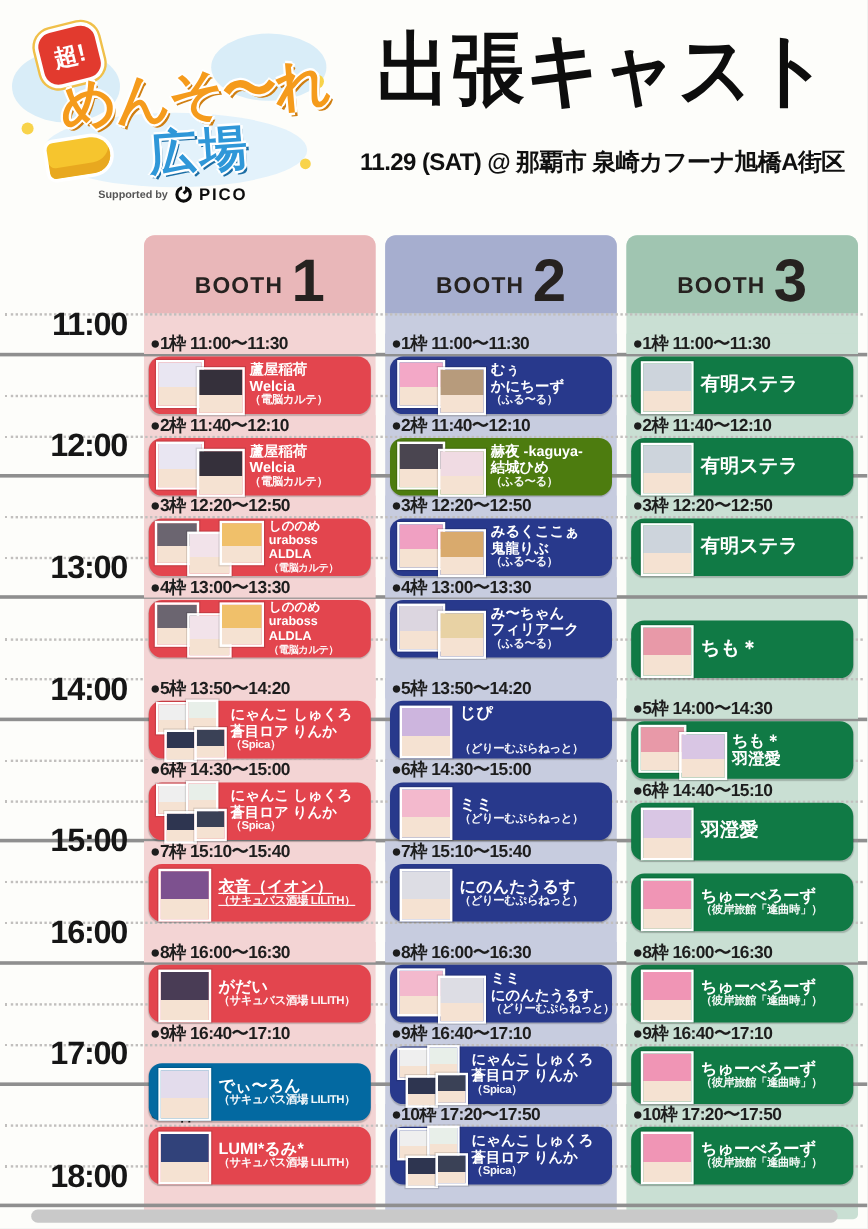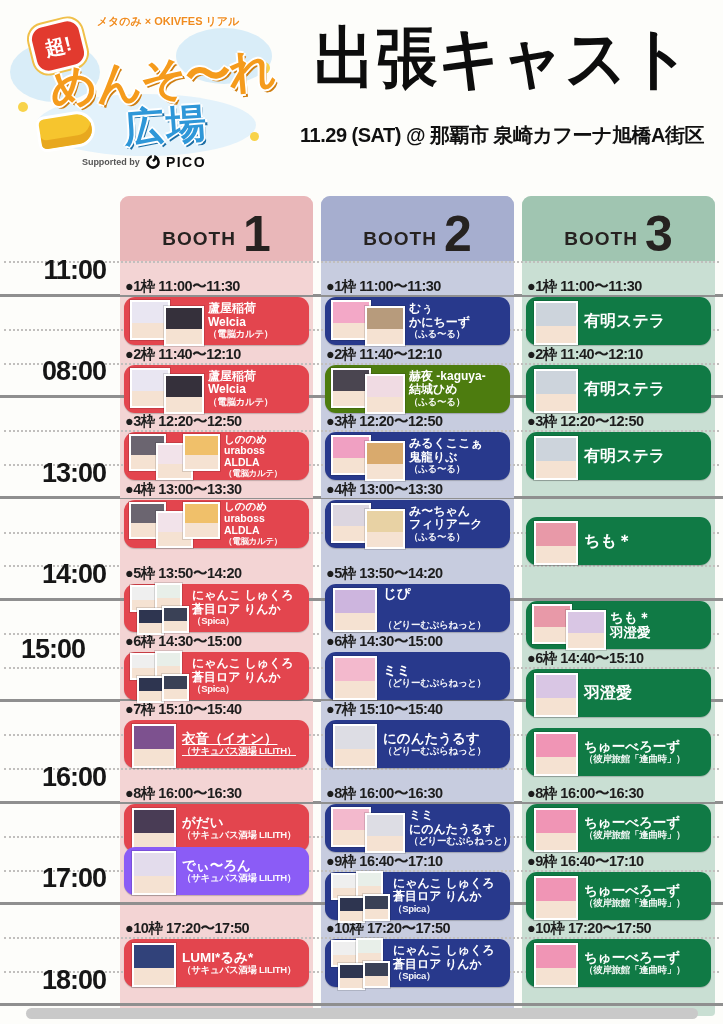--- a/index.html
+++ b/index.html
@@ -94,21 +94,20 @@
 
 <div class="poster">
 
   <div class="logo">
     <div class="cloud c1"></div>
     <div class="cloud c2"></div>
     <div class="cloud c3"></div>
     <div class="dot" style="left:12px;top:100px;width:10px;height:10px;"></div>
     <div class="dot" style="left:252px;top:60px;width:12px;height:12px;"></div>
     <div class="dot" style="left:244px;top:130px;width:9px;height:9px;"></div>
-    <div class="logo-banner">メタのみ × OKIVFES リアル</div>
     <div class="logo-badge">超!</div>
     <div class="logo-main">めんそ〜れ</div>
     <div class="logo-sub">広場</div>
     <div class="logo-bowl"></div>
     <div class="supported">
       <span class="sup-label">Supported by</span>
       <span style="display:inline-flex;">
         <svg width="16" height="16" viewBox="0 0 20 20">
           <circle cx="10" cy="10" r="7" fill="none" stroke="#0c0c0c" stroke-width="3.2"></circle>
           <path d="M10 1 L10 9" stroke="#fdfdfa" stroke-width="3"></path>
@@ -152,27 +151,27 @@
       <div class="dline" style="top: 666.8px;"></div>
       <div class="dline" style="top: 734.4px;"></div>
       <div class="dline" style="top: 768.2px;"></div>
       <div class="dline" style="top: 835.8px;"></div>
       <div class="dline" style="top: 869.6px;"></div>
       <div class="dline" style="top: 937.2px;"></div>
       <div class="dline" style="top: 971px;"></div>
       <div class="hline" style="top: 293.5px;"></div>
       <div class="tlabel" style="top: 255px;">11:00</div>
       <div class="hline" style="top: 394.9px;"></div>
-      <div class="tlabel" style="top: 356.4px;">08:00</div>
+      <div class="tlabel" style="top: 356.4px;">12:00</div>
       <div class="hline" style="top: 496.3px;"></div>
       <div class="tlabel" style="top: 457.8px;">13:00</div>
       <div class="hline" style="top: 597.7px;"></div>
       <div class="tlabel" style="top: 559.2px;">14:00</div>
       <div class="hline" style="top: 699.1px;"></div>
-      <div class="tlabel" style="top: 634px; text-align: center;">15:00</div>
+      <div class="tlabel" style="top: 685px;">15:00</div>
       <div class="hline" style="top: 800.5px;"></div>
       <div class="tlabel" style="top: 762px;">16:00</div>
       <div class="hline" style="top: 901.9px;"></div>
       <div class="tlabel" style="top: 863.4px;">17:00</div>
       <div class="hline" style="top: 1003.3px;"></div>
       <div class="tlabel" style="top: 964.8px;">18:00</div>
       <div class="strip" style="left: 120px; top: 278px; background: rgb(243, 212, 212);">●1枠 11:00〜11:30</div>
       <div class="card" style="left: 124px; top: 297px; background: rgb(227, 69, 78);">
         <div class="av" style="left: 6px; top: 3px; width: 36px; height: 36px; background: linear-gradient(rgb(233, 230, 242) 58%, rgb(245, 226, 210) 58%);"></div>
         <div class="av" style="left: 40px; top: 9px; width: 36px; height: 36px; background: linear-gradient(rgb(53, 48, 59) 58%, rgb(245, 226, 210) 58%);"></div>
@@ -296,20 +295,21 @@
         </div>
       </div>
       <div class="strip" style="left: 321px; top: 565.3px; background: rgb(199, 204, 223);">●5枠 13:50〜14:20</div>
       <div class="card" style="left: 325px; top: 584.3px; background: rgb(40, 57, 140);">
         <div class="av" style="left: 8px; top: 4px; width: 40px; height: 40px; background: linear-gradient(rgb(205, 181, 222) 58%, rgb(245, 226, 210) 58%);"></div>
         <div class="ctext" style="left: 58px; font-size: 13.5px; gap: 19px;">
           <div>じぴ</div>
           <div class="cgroup" style="font-size: 9.5px;">（どりーむぷらねっと）</div>
         </div>
       </div>
+      <div class="strip" style="left: 522px; top: 582.2px; background: rgb(201, 223, 211);">●5枠 14:00〜14:30</div>
       <div class="card" style="left: 526px; top: 601.2px; background: rgb(16, 122, 69);">
         <div class="av" style="left: 6px; top: 3px; width: 36px; height: 36px; background: linear-gradient(rgb(232, 153, 168) 58%, rgb(245, 226, 210) 58%);"></div>
         <div class="av" style="left: 40px; top: 9px; width: 36px; height: 36px; background: linear-gradient(rgb(217, 198, 228) 58%, rgb(245, 226, 210) 58%);"></div>
         <div class="ctext" style="left: 84px; font-size: 13.5px;">
           <div>ちも＊</div>
           <div>羽澄愛</div>
         </div>
       </div>
       <div class="strip" style="left: 120px; top: 632.9px; background: rgb(243, 212, 212);">●6枠 14:30〜15:00</div>
       <div class="card" style="left: 124px; top: 651.9px; background: rgb(227, 69, 78);">
@@ -381,21 +381,21 @@
       </div>
       <div class="strip" style="left: 522px; top: 785px; background: rgb(201, 223, 211);">●8枠 16:00〜16:30</div>
       <div class="card" style="left: 526px; top: 804px; background: rgb(16, 122, 69);">
         <div class="av" style="left: 8px; top: 4px; width: 40px; height: 40px; background: linear-gradient(rgb(240, 149, 181) 58%, rgb(245, 226, 210) 58%);"></div>
         <div class="ctext" style="left: 58px; font-size: 13.5px;">
           <div>ちゅーべろーず</div>
           <div class="cgroup" style="font-size: 9.5px;">（彼岸旅館「逢曲時」）</div>
         </div>
       </div>
       <div class="strip" style="left: 120px; top: 852.6px; background: rgb(243, 212, 212);">●9枠 16:40〜17:10</div>
-      <div class="card" style="left: 124px; top: 847px; background: #8b5cf6;">
+      <div class="card" style="left: 124px; top: 886px; background: #0369a1;">
         <div class="av" style="left: 8px; top: 4px; width: 40px; height: 40px; background: linear-gradient(rgb(227, 220, 236) 58%, rgb(245, 226, 210) 58%);"></div>
         <div class="ctext" style="left: 58px; font-size: 13.5px;">
           <div>でぃ〜ろん</div>
           <div class="cgroup" style="font-size: 9.5px;">（サキュバス酒場 LILITH）</div>
         </div>
       </div>
       <div class="strip" style="left: 321px; top: 852.6px; background: rgb(199, 204, 223);">●9枠 16:40〜17:10</div>
       <div class="card" style="left: 325px; top: 871.6px; background: rgb(40, 57, 140);">
         <div class="av" style="left: 6px; top: 1px; width: 23px; height: 23px; background: linear-gradient(rgb(239, 239, 239) 58%, rgb(245, 226, 210) 58%);"></div>
         <div class="av" style="left: 31px; top: -1px; width: 23px; height: 23px; background: linear-gradient(rgb(232, 239, 233) 58%, rgb(245, 226, 210) 58%);"></div>

